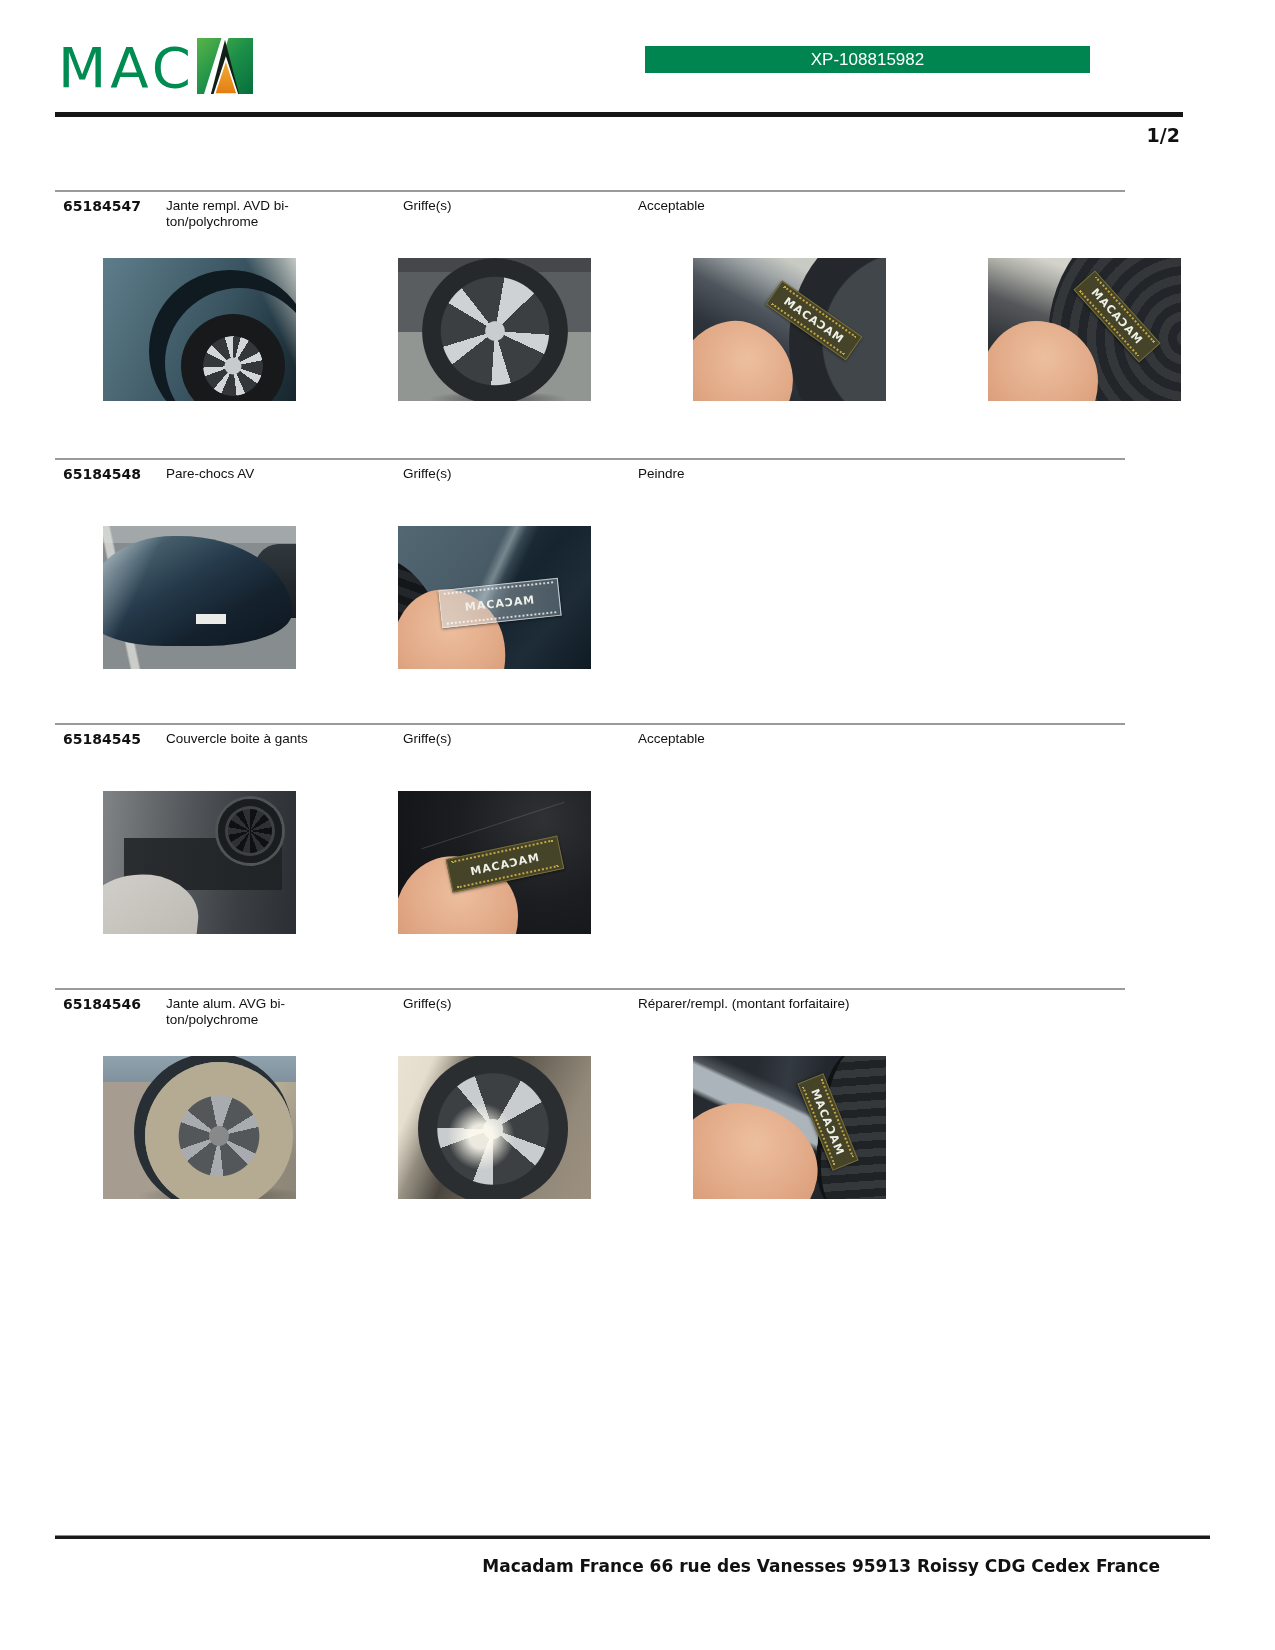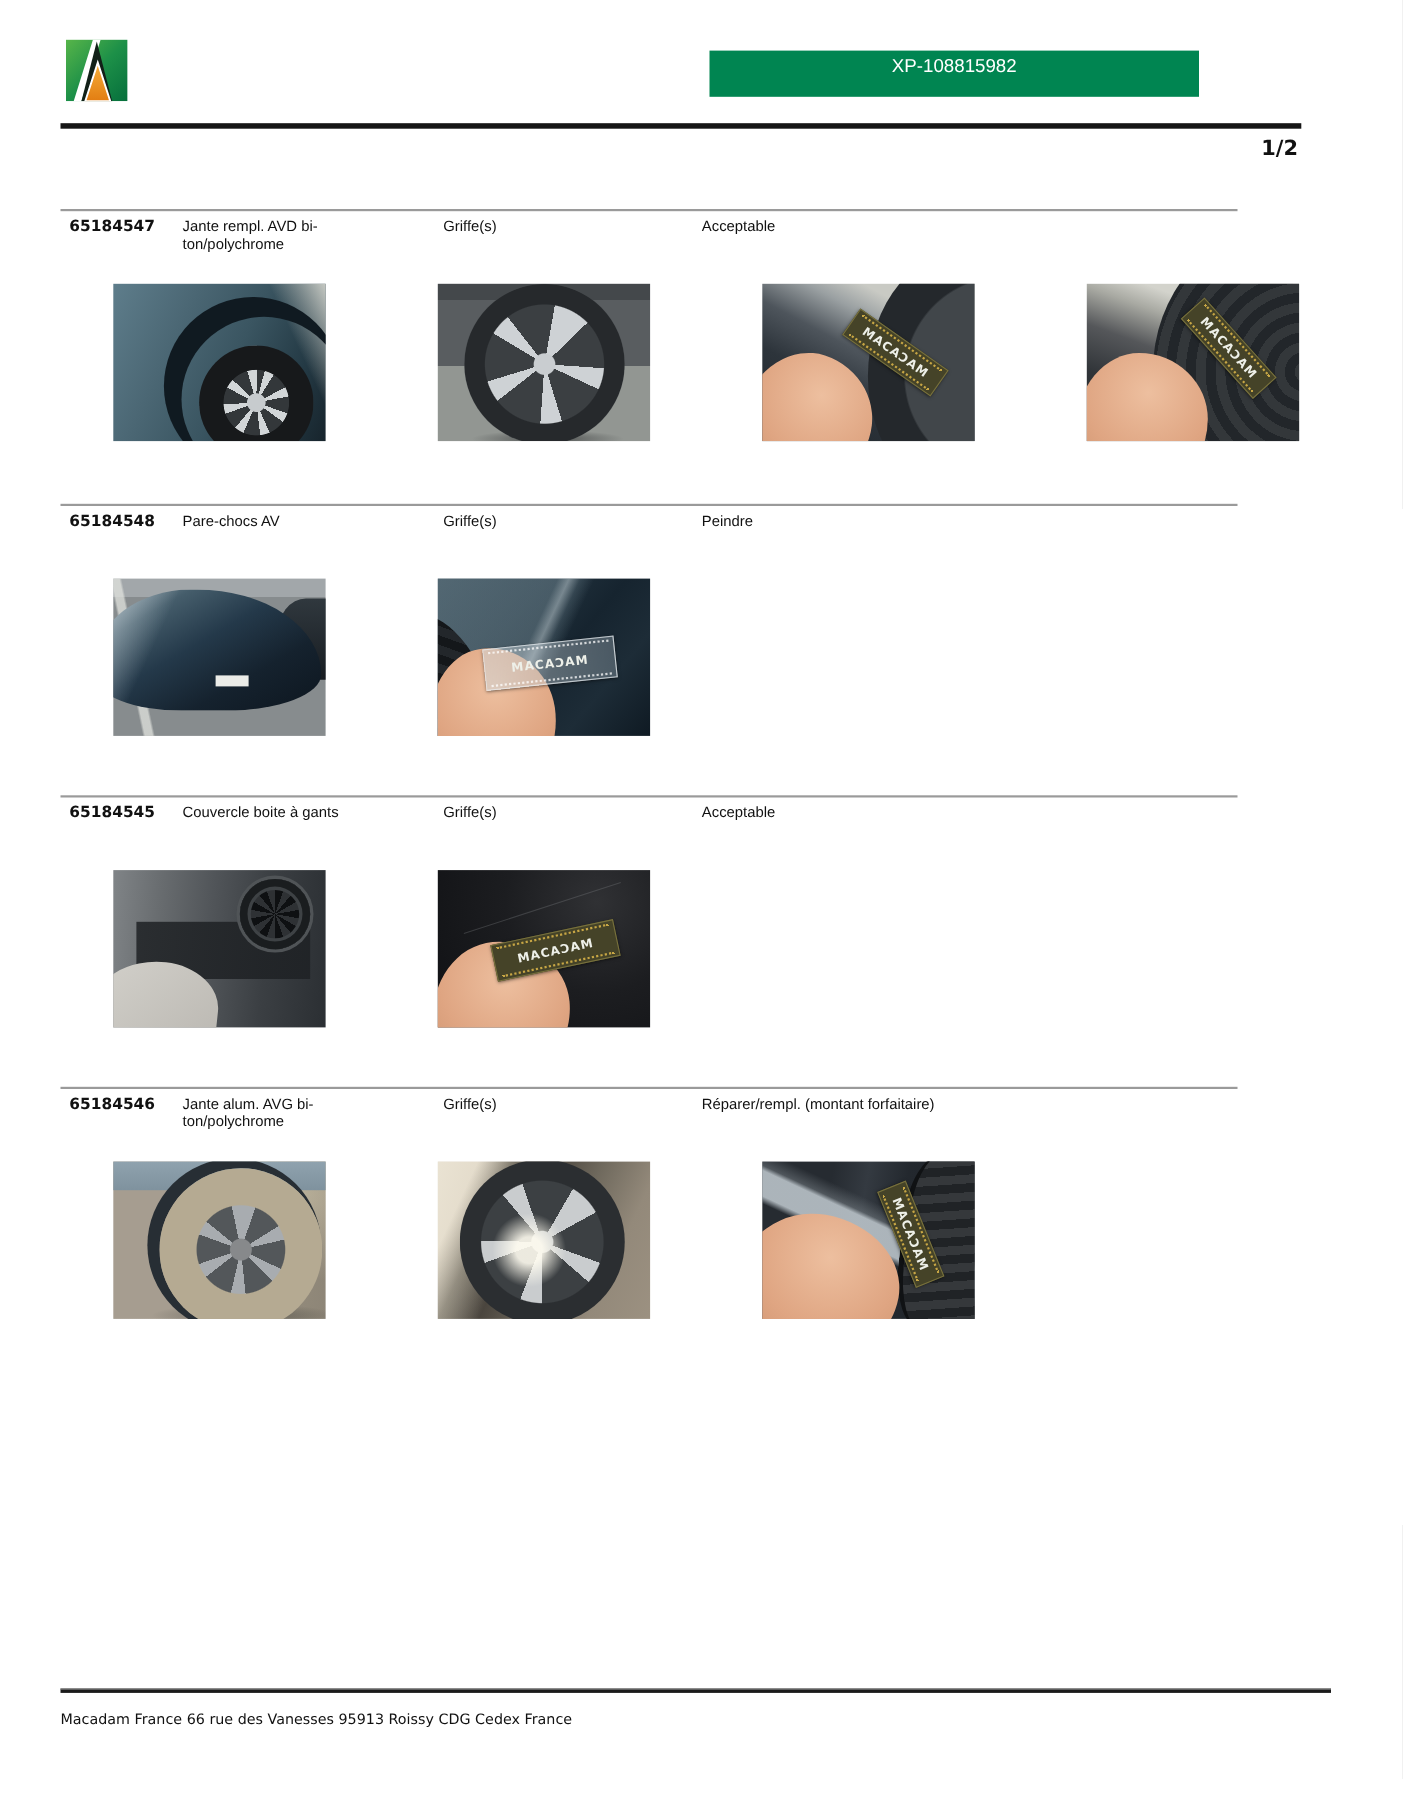--- a/index.html
+++ b/index.html
@@ -8,21 +8,21 @@
 
   
   .logo{position:absolute;left:58px;top:36px;display:flex;align-items:center;}
   .logo-text{font-family:"DejaVu Sans",sans-serif;font-size:56px;font-weight:400;
              color:#008b51;letter-spacing:4px;line-height:64px;}
   .logo-icon{display:inline-block;width:56px;height:56px;margin:0 5px 4px 2px;}
 
   .title-block{position:absolute;left:645px;top:42px;width:445px;text-align:center;}
   .doc-title{color:#00794a;font-size:28px;letter-spacing:.5px;line-height:33px;white-space:nowrap;}
   .ref-banner{margin-top:4px;background:#008551;color:#ffffff;font-size:17px;
-              height:42px;line-height:27px;}
+              height:27px;line-height:27px;}
 
   .rule-header{position:absolute;left:55px;top:112px;width:1128px;height:5px;background:#161616;}
   .page-num{position:absolute;left:1040px;top:124px;width:140px;text-align:right;
             font-family:"DejaVu Sans",sans-serif;font-weight:bold;font-size:19px;}
 
   
   .section{position:absolute;left:55px;width:1070px;border-top:2px solid #9a9a9a;}
   .col{position:absolute;font-size:13.5px;line-height:16px;}
   .col.id{left:8px;top:6px;font-family:"DejaVu Sans",sans-serif;font-weight:bold;font-size:14px;}
   .col.desc{left:111px;top:6px;width:170px;}
@@ -150,29 +150,30 @@
     background:#454328;border:1px solid #77703c;box-shadow:0 1px 3px rgba(0,0,0,.5);}
   .sticker::before,.sticker::after{content:"";position:absolute;left:4px;right:4px;height:0;
     border-top:2px dotted #c7a645;}
   .sticker::before{top:2px;} .sticker::after{bottom:2px;}
   .sticker-label{font-family:"DejaVu Sans",sans-serif;font-weight:bold;font-size:11px;
     color:#eef0e9;letter-spacing:1px;white-space:nowrap;}
 
   
   .rule-footer{position:absolute;left:55px;top:1535px;width:1155px;height:3px;
     background:#1a1a1a;border-top:1px solid #8d8d8d;}
-  .footer-address{position:absolute;left:55px;top:1556px;width:1105px;text-align:left;
-    font-family:"DejaVu Sans",sans-serif;font-weight:normal;font-size:13px;}
+  .footer-address{position:absolute;left:55px;top:1556px;width:1105px;text-align:right;
+    font-family:"DejaVu Sans",sans-serif;font-weight:bold;font-size:17px;}
 </style>
 </head>
 <body>
 
 <div class="page">
 
   <div class="logo">
+    <span class="logo-text">MAC</span>
     <span class="logo-icon">
       <svg width="56" height="56" viewBox="0 0 64 64" aria-hidden="true">
         <defs>
           <linearGradient id="lgG" x1="0" y1="0" x2="1" y2="1">
             <stop offset="0" stop-color="#57b549"></stop>
               <stop offset=".5" stop-color="#1d9048"></stop>
               <stop offset="1" stop-color="#066f3c"></stop>
           </linearGradient>
           <linearGradient id="lgO" x1="0" y1="0" x2="0" y2="1">
             <stop offset="0" stop-color="#f7b03a"></stop>

